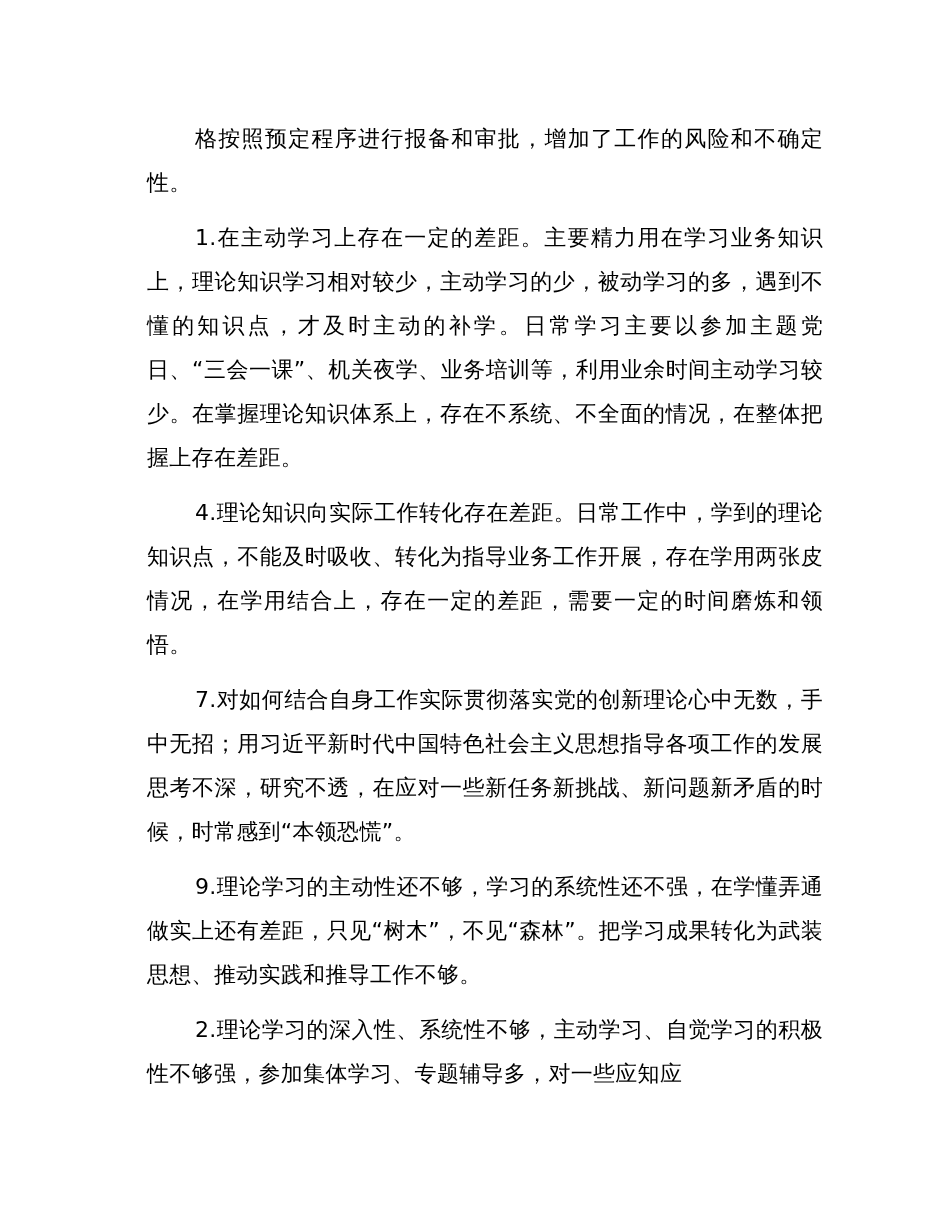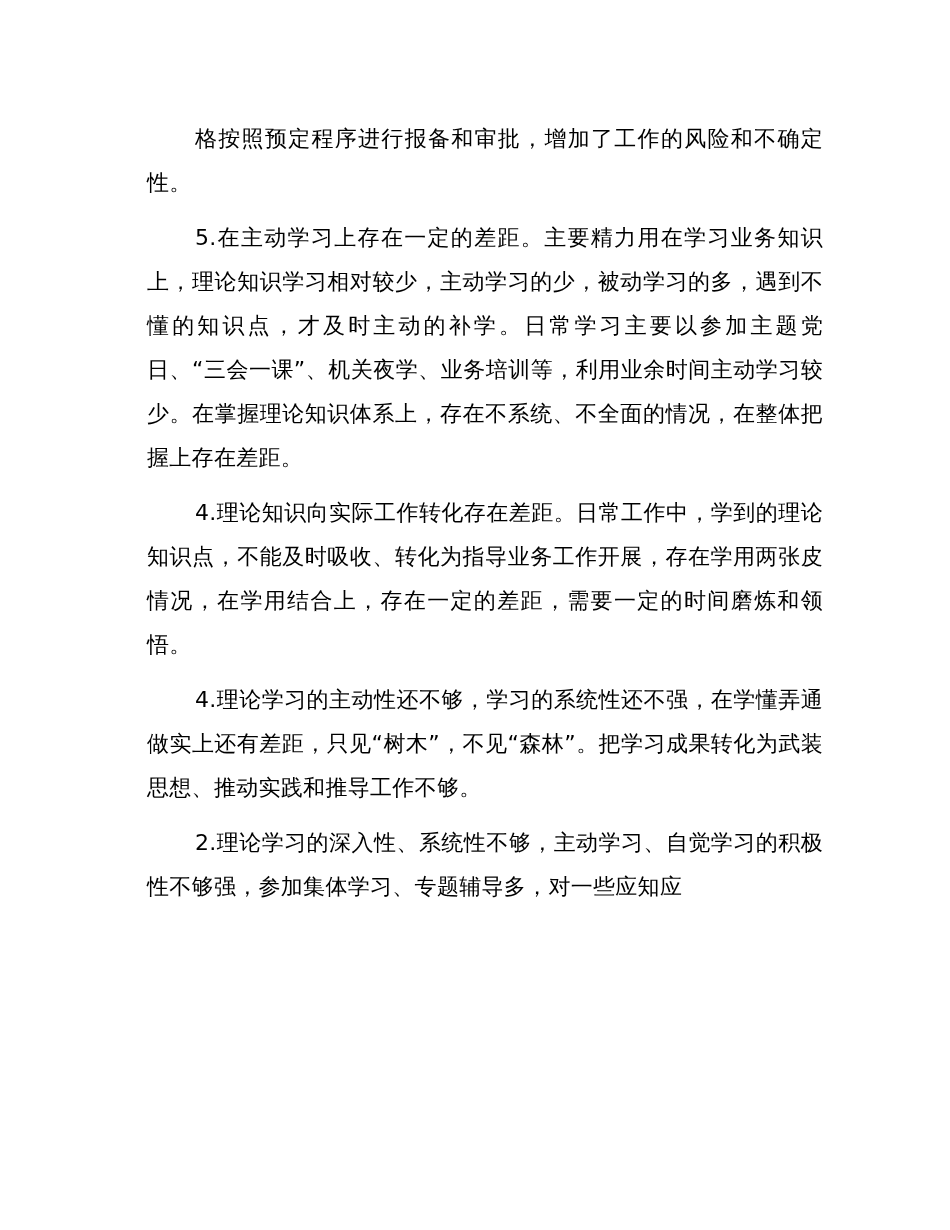--- a/index.html
+++ b/index.html
@@ -34,17 +34,18 @@
     }
     .para.cont {
       text-indent: 48px;
     }
   </style>
 </head>
 <body>
 
 <div class="page">
   <p class="para cont">格按照预定程序进行报备和审批，增加了工作的风险和不确定性。</p>
-  <p class="para">5.在主动学习上存在一定的差距。主要精力用在学习业务知识上，理论知识学习相对较少，主动学习的少，被动学习的多，遇到不懂的知识点，才及时主动的补学。日常学习主要以参加主题党日、“三会一课”、机关夜学、业务培训等，利用业余时间主动学习较少。在掌握理论知识体系上，存在不系统、不全面的情况，在整体把握上存在差距。</p>
+  <p class="para">1.在主动学习上存在一定的差距。主要精力用在学习业务知识上，理论知识学习相对较少，主动学习的少，被动学习的多，遇到不懂的知识点，才及时主动的补学。日常学习主要以参加主题党日、“三会一课”、机关夜学、业务培训等，利用业余时间主动学习较少。在掌握理论知识体系上，存在不系统、不全面的情况，在整体把握上存在差距。</p>
   <p class="para">4.理论知识向实际工作转化存在差距。日常工作中，学到的理论知识点，不能及时吸收、转化为指导业务工作开展，存在学用两张皮情况，在学用结合上，存在一定的差距，需要一定的时间磨炼和领悟。</p>
-  <p class="para">4.理论学习的主动性还不够，学习的系统性还不强，在学懂弄通做实上还有差距，只见“树木”，不见“森林”。把学习成果转化为武装思想、推动实践和推导工作不够。</p>
+  <p class="para">7.对如何结合自身工作实际贯彻落实党的创新理论心中无数，手中无招；用习近平新时代中国特色社会主义思想指导各项工作的发展思考不深，研究不透，在应对一些新任务新挑战、新问题新矛盾的时候，时常感到“本领恐慌”。</p>
+  <p class="para">9.理论学习的主动性还不够，学习的系统性还不强，在学懂弄通做实上还有差距，只见“树木”，不见“森林”。把学习成果转化为武装思想、推动实践和推导工作不够。</p>
   <p class="para">2.理论学习的深入性、系统性不够，主动学习、自觉学习的积极性不够强，参加集体学习、专题辅导多，对一些应知应</p>
 </div>
 
 </body></html>

